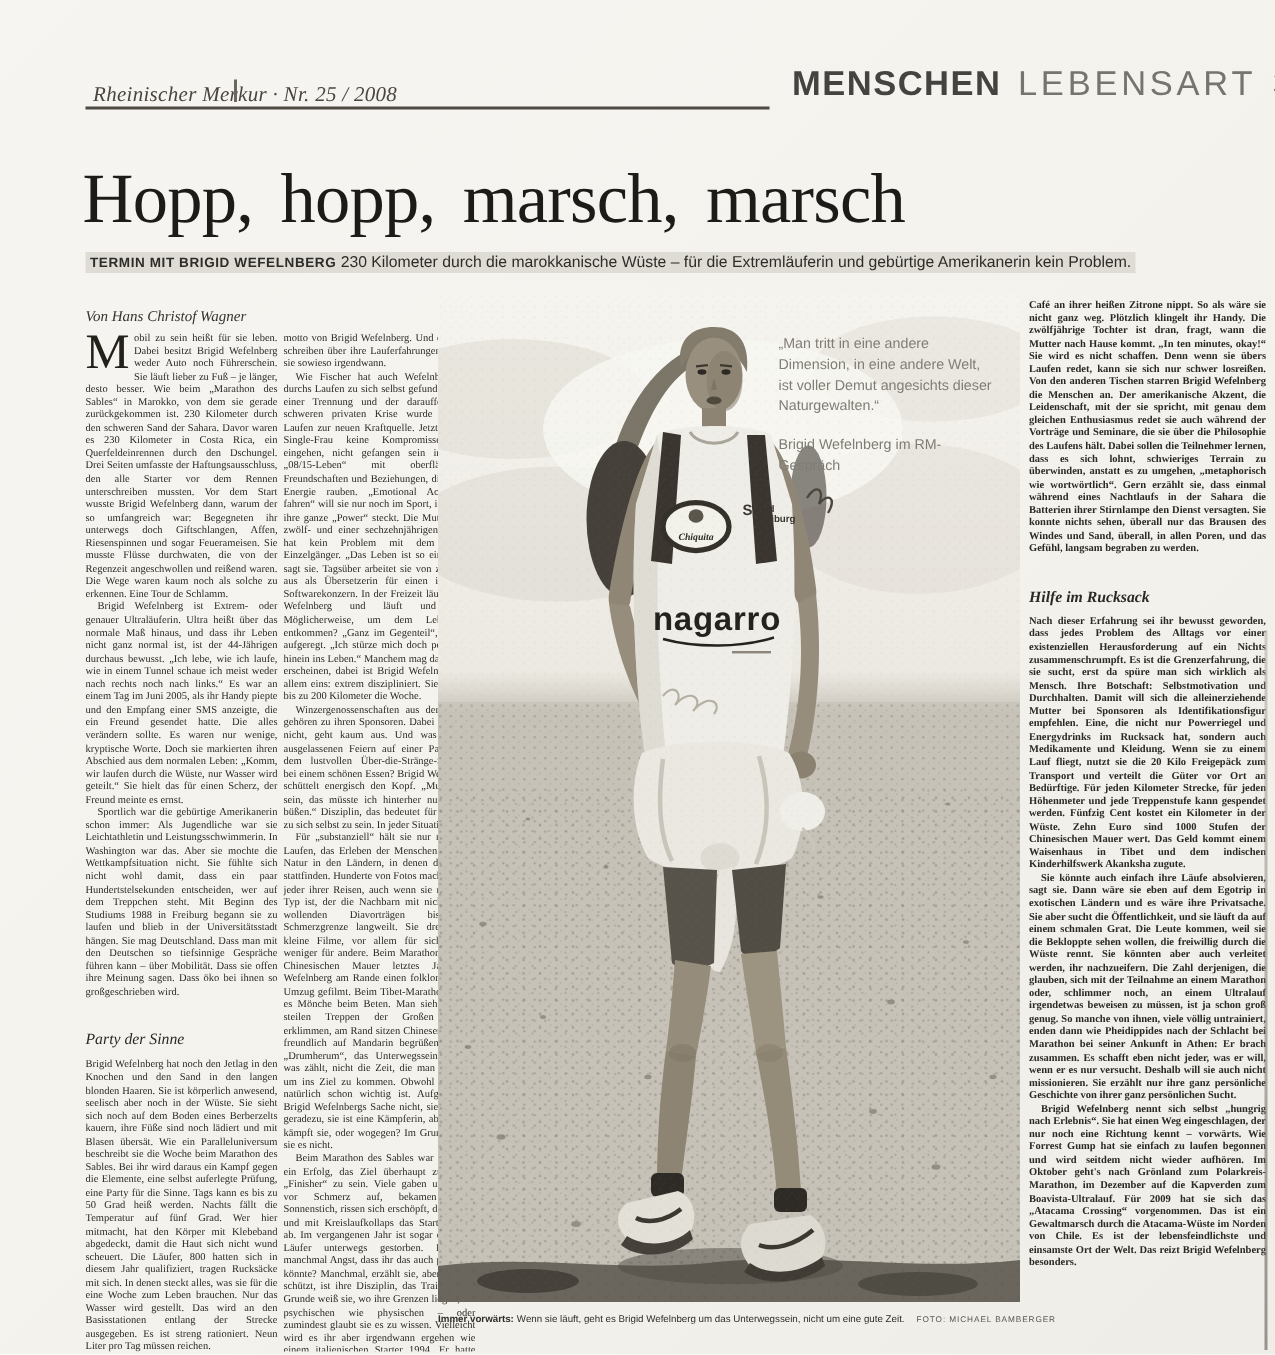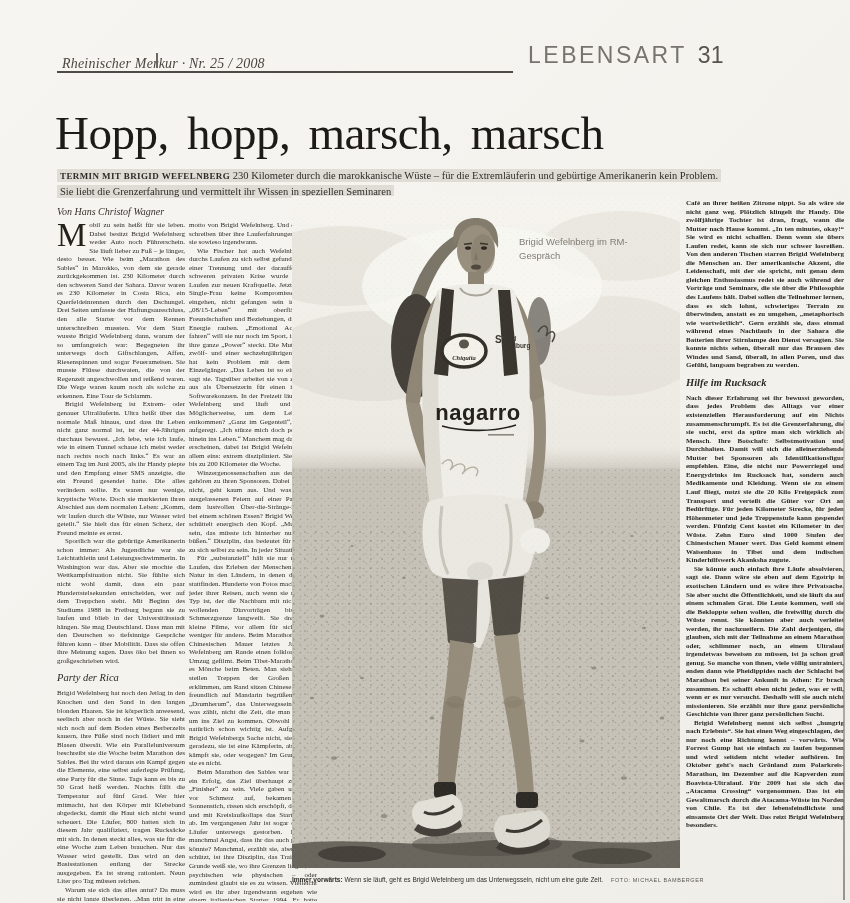--- a/index.html
+++ b/index.html
@@ -13,71 +13,71 @@
   .masthead{left:62px;top:56px;font-style:italic;font-size:14px;color:#4a463f;letter-spacing:.2px;}
   .masthead-tick{left:156px;top:53px;width:1.5px;height:15px;background:#6b675f;}
   .masthead-rule{left:57px;top:71px;width:456px;height:1.5px;background:#4e4b44;}
   .section-header{left:528px;top:42px;display:flex;align-items:baseline;gap:11px;
     font-family:"Liberation Sans",sans-serif;}
   .section-primary{font-size:23px;font-weight:700;letter-spacing:1px;color:#454340;}
   .section-secondary{font-size:23px;font-weight:400;letter-spacing:2.5px;color:#77746f;text-align:center;}
   .page-number{font-size:23px;font-weight:400;color:#56534e;}
   
   .headline{left:55px;top:106px;font-size:47px;letter-spacing:-.5px;word-spacing:7px;color:#1d1b18;}
-  .deck{left:57px;top:168px;width:745px;font-family:Liberation Serif, serif;
+  .deck{left:57px;top:168px;width:745px;font-family:Liberation Sans, sans-serif;
     font-size:10.5px;line-height:15px;color:#2e2c28;}
   .deck-hl{background:#dedcd5;padding:1px 3px;box-decoration-break:clone;}
   .deck-kicker{font-weight:700;font-size:9px;letter-spacing:.4px;}
   .byline{left:57px;top:206px;font-style:italic;font-size:10px;color:#36332e;}
   
   .col{top:221px;width:128px;height:680px;overflow:hidden;font-size:7px;line-height:8.55px;
     text-align:justify;color:#2b2925;hyphens:auto;}
   #col1{left:57px;} #col2{left:189px;}
   #col4{left:686px;top:199px;height:681px;width:158px;font-weight:bold;}
   .col p{margin:0;}
   .col p + p{text-indent:8px;}
   .dropcap{float:left;font-size:33px;line-height:27px;padding:1px 3px 0 0;color:#232119;}
-  .subhead{font-style:italic;font-size:10.5px;line-height:12px;margin:7px 0 5px;color:#2b2925;}
+  .subhead{font-style:italic;font-size:10.5px;line-height:12px;margin:23px 0 5px;color:#2b2925;}
   
   .photo{left:292px;top:196px;width:388px;height:672px;}
   .pullquote{left:519px;top:223px;width:144px;font-family:"Liberation Sans",sans-serif;
     font-size:9.5px;line-height:13.8px;color:#807d75;}
   .pq-attr{margin-top:12px;}
   .caption{left:292px;top:876px;width:390px;display:flex;justify-content:space-between;
     align-items:baseline;font-family:"Liberation Sans",sans-serif;font-size:6.5px;color:#2f2d29;
     white-space:nowrap;}
   .caption-lead{font-weight:700;margin-right:2px;}
   .credit{font-size:5.5px;letter-spacing:.6px;color:#5a5751;margin-left:8px;}
   .scan-edge{left:843px;top:420px;width:2px;height:480px;
     background:linear-gradient(#b9b5ad,#5b574f);opacity:.6;}
 </style>
 </head>
 <body>
 
 <div class="abs masthead">Rheinischer Merkur · Nr. 25 / 2008</div>
 <div class="abs masthead-tick"></div>
 <div class="abs masthead-rule"></div>
 <div class="abs section-header">
+  <span class="section-primary">MENSCHEN</span>
   <span class="section-secondary">LEBENSART</span>
   <span class="page-number">31</span>
 </div>
 
 <h1 class="abs headline" style="margin:0;font-weight:400;text-align:center;">Hopp, hopp, marsch, marsch</h1>
 <div class="abs deck">
   <span class="deck-hl"><span class="deck-kicker">TERMIN MIT BRIGID WEFELNBERG</span>
   <span>230 Kilometer durch die marokkanische Wüste – für die Extremläuferin und gebürtige Amerikanerin kein Problem.</span></span><br>
-  <span class="deck-hl">Sie liebt die Grenzerfahrung und vermittelt ihr Wissen in speziellen Seminaren</span>
 </div>
 <div class="abs byline">Von Hans Christof Wagner</div>
 
 <div id="col1" class="abs col">
   <p><span class="dropcap">M</span><span>obil zu sein heißt für sie leben. Dabei besitzt Brigid Wefelnberg weder Auto noch Führerschein. Sie läuft lieber zu Fuß – je länger, desto besser. Wie beim „Marathon des Sables“ in Marokko, von dem sie gerade zurückgekommen ist. 230 Kilometer durch den schweren Sand der Sahara. Davor waren es 230 Kilometer in Costa Rica, ein Querfeldeinrennen durch den Dschungel. Drei Seiten umfasste der Haftungsausschluss, den alle Starter vor dem Rennen unterschreiben mussten. Vor dem Start wusste Brigid Wefelnberg dann, warum der so umfangreich war: Begegneten ihr unterwegs doch Giftschlangen, Affen, Riesenspinnen und sogar Feuerameisen. Sie musste Flüsse durchwaten, die von der Regenzeit angeschwollen und reißend waren. Die Wege waren kaum noch als solche zu erkennen. Eine Tour de Schlamm.</span></p>
   <p>Brigid Wefelnberg ist Extrem- oder genauer Ultraläuferin. Ultra heißt über das normale Maß hinaus, und dass ihr Leben nicht ganz normal ist, ist der 44-Jährigen durchaus bewusst. „Ich lebe, wie ich laufe, wie in einem Tunnel schaue ich meist weder nach rechts noch nach links.“ Es war an einem Tag im Juni 2005, als ihr Handy piepte und den Empfang einer SMS anzeigte, die ein Freund gesendet hatte. Die alles verändern sollte. Es waren nur wenige, kryptische Worte. Doch sie markierten ihren Abschied aus dem normalen Leben: „Komm, wir laufen durch die Wüste, nur Wasser wird geteilt.“ Sie hielt das für einen Scherz, der Freund meinte es ernst.</p>
   <p>Sportlich war die gebürtige Amerikanerin schon immer: Als Jugendliche war sie Leichtathletin und Leistungsschwimmerin. In Washington war das. Aber sie mochte die Wettkampfsituation nicht. Sie fühlte sich nicht wohl damit, dass ein paar Hundertstelsekunden entscheiden, wer auf dem Treppchen steht. Mit Beginn des Studiums 1988 in Freiburg begann sie zu laufen und blieb in der Universitätsstadt hängen. Sie mag Deutschland. Dass man mit den Deutschen so tiefsinnige Gespräche führen kann – über Mobilität. Dass sie offen ihre Meinung sagen. Dass öko bei ihnen so großgeschrieben wird.</p>
-  <div class="subhead">Party der Rica</div>
+  <div class="subhead">Party der Sinne</div>
   <p>Brigid Wefelnberg hat noch den Jetlag in den Knochen und den Sand in den langen blonden Haaren. Sie ist körperlich anwesend, seelisch aber noch in der Wüste. Sie sieht sich noch auf dem Boden eines Berberzelts kauern, ihre Füße sind noch lädiert und mit Blasen übersät. Wie ein Paralleluniversum beschreibt sie die Woche beim Marathon des Sables. Bei ihr wird daraus ein Kampf gegen die Elemente, eine selbst auferlegte Prüfung, eine Party für die Sinne. Tags kann es bis zu 50 Grad heiß werden. Nachts fällt die Temperatur auf fünf Grad. Wer hier mitmacht, hat den Körper mit Klebeband abgedeckt, damit die Haut sich nicht wund scheuert. Die Läufer, 800 hatten sich in diesem Jahr qualifiziert, tragen Rucksäcke mit sich. In denen steckt alles, was sie für die eine Woche zum Leben brauchen. Nur das Wasser wird gestellt. Das wird an den Basisstationen entlang der Strecke ausgegeben. Es ist streng rationiert. Neun Liter pro Tag müssen reichen.</p>
   <p>Warum sie sich das alles antut? Da muss sie nicht lange überlegen. „Man tritt in eine andere Dimension, in eine andere Welt, ist voller Demut angesichts dieser Naturgewalten.“ „Mein langer Lauf zu mir selbst“, heißt ein Buch von Joschka Fischer – genauso lautet auch das Lebens-</p>
 </div>
 
 <div id="col2" class="abs col">
   <p>motto von Brigid Wefelnberg. Und ein Buch schreiben über ihre Lauferfahrungen möchte sie sowieso irgendwann.</p>
   <p>Wie Fischer hat auch Wefelnberg erst durchs Laufen zu sich selbst gefunden. Nach einer Trennung und der darauffolgenden schweren privaten Krise wurde ihr das Laufen zur neuen Kraftquelle. Jetzt will die Single-Frau keine Kompromisse mehr eingehen, nicht gefangen sein in einem „08/15-Leben“ mit oberflächlichen Freundschaften und Beziehungen, die ihr die Energie rauben. „Emotional Achterbahn fahren“ will sie nur noch im Sport, in den sie ihre ganze „Power“ steckt. Die Mutter einer zwölf- und einer sechzehnjährigen Tochter hat kein Problem mit dem Etikett Einzelgänger. „Das Leben ist so einfacher“, sagt sie. Tagsüber arbeitet sie von zu Hause aus als Übersetzerin für einen indischen Softwarekonzern. In der Freizeit läuft Brigid Wefelnberg und läuft und läuft. Möglicherweise, um dem Leben zu entkommen? „Ganz im Gegenteil“, sagt sie aufgeregt. „Ich stürze mich doch permanent hinein ins Leben.“ Manchem mag das extrem erscheinen, dabei ist Brigid Wefelnberg vor allem eins: extrem diszipliniert. Sie trainiert bis zu 200 Kilometer die Woche.</p>
   <p>Winzergenossenschaften aus der Region gehören zu ihren Sponsoren. Dabei trinkt sie nicht, geht kaum aus. Und was ist mit ausgelassenen Feiern auf einer Party oder dem lustvollen Über-die-Stränge-Schlagen bei einem schönen Essen? Brigid Wefelnberg schüttelt energisch den Kopf. „Muss nicht sein, das müsste ich hinterher nur wieder büßen.“ Disziplin, das bedeutet für sie, hart zu sich selbst zu sein. In jeder Situation.</p>
   <p>Für „substanziell“ hält sie nur noch das Laufen, das Erleben der Menschen und der Natur in den Ländern, in denen die Läufe stattfinden. Hunderte von Fotos macht sie auf jeder ihrer Reisen, auch wenn sie nicht der Typ ist, der die Nachbarn mit nicht enden wollenden Diavorträgen bis zur Schmerzgrenze langweilt. Sie dreht auch kleine Filme, vor allem für sich selbst, weniger für andere. Beim Marathon auf der Chinesischen Mauer letztes Jahr hat Wefelnberg am Rande einen folkloristischen Umzug gefilmt. Beim Tibet-Marathon waren es Mönche beim Beten. Man sieht sie die steilen Treppen der Großen Mauer erklimmen, am Rand sitzen Chinesen, die sie freundlich auf Mandarin begrüßen. Dieses „Drumherum“, das Unterwegssein sei es, was zählt, nicht die Zeit, die man brauche, um ins Ziel zu kommen. Obwohl das Ziel natürlich schon wichtig ist. Aufgeben ist Brigid Wefelnbergs Sache nicht, sie hasst es geradezu, sie ist eine Kämpferin, aber wofür kämpft sie, oder wogegen? Im Grunde weiß sie es nicht.</p>
   <p>Beim Marathon des Sables war es schon ein Erfolg, das Ziel überhaupt zu sehen, „Finisher“ zu sein. Viele gaben unterwegs vor Schmerz auf, bekamen einen Sonnenstich, rissen sich erschöpft, dehydriert und mit Kreislaufkollaps das Startarmband ab. Im vergangenen Jahr ist sogar einer der Läufer unterwegs gestorben. Hat sie manchmal Angst, dass ihr das auch passieren könnte? Manchmal, erzählt sie, aber was sie schützt, ist ihre Disziplin, das Training. Im Grunde weiß sie, wo ihre Grenzen liegen, die psychischen wie physischen – oder zumindest glaubt sie es zu wissen. Vielleicht wird es ihr aber irgendwann ergehen wie einem italienischen Starter 1994. Er hatte sich verlaufen, links und rechts, vorne und hinten, überall nur Fremde. Mehrere Tage irrte er herum, bis ihm Nomaden den Weg wiesen.</p>
@@ -230,20 +230,21 @@
       <path d="M214,634 C224,638 238,634 250,624" stroke="#3b3831" stroke-width="3" fill="none"></path>
       <path d="M208,646 C222,656 244,652 256,642 L258,648 C244,660 218,662 204,652 Z" fill="#403c35"></path>
     </g>
   </g>
 
   <rect width="388" height="672" fill="url(#grain)" opacity="0.07"></rect>
 </svg>
 </div>
 
 <div class="abs pullquote">
+  <div>„Man tritt in eine andere Dimension, in eine andere Welt, ist voller Demut angesichts dieser Naturgewalten.“</div>
   <div class="pq-attr">Brigid Wefelnberg im RM-Gespräch</div>
 </div>
 
 <div id="col4" class="abs col">
   <p>Café an ihrer heißen Zitrone nippt. So als wäre sie nicht ganz weg. Plötzlich klingelt ihr Handy. Die zwölfjährige Tochter ist dran, fragt, wann die Mutter nach Hause kommt. „In ten minutes, okay!“ Sie wird es nicht schaffen. Denn wenn sie übers Laufen redet, kann sie sich nur schwer losreißen. Von den anderen Tischen starren Brigid Wefelnberg die Menschen an. Der amerikanische Akzent, die Leidenschaft, mit der sie spricht, mit genau dem gleichen Enthusiasmus redet sie auch während der Vorträge und Seminare, die sie über die Philosophie des Laufens hält. Dabei sollen die Teilnehmer lernen, dass es sich lohnt, schwieriges Terrain zu überwinden, anstatt es zu umgehen, „metaphorisch wie wortwörtlich“. Gern erzählt sie, dass einmal während eines Nachtlaufs in der Sahara die Batterien ihrer Stirnlampe den Dienst versagten. Sie konnte nichts sehen, überall nur das Brausen des Windes und Sand, überall, in allen Poren, und das Gefühl, langsam begraben zu werden.</p>
   <div class="subhead">Hilfe im Rucksack</div>
   <p>Nach dieser Erfahrung sei ihr bewusst geworden, dass jedes Problem des Alltags vor einer existenziellen Herausforderung auf ein Nichts zusammenschrumpft. Es ist die Grenzerfahrung, die sie sucht, erst da spüre man sich wirklich als Mensch. Ihre Botschaft: Selbstmotivation und Durchhalten. Damit will sich die alleinerziehende Mutter bei Sponsoren als Identifikationsfigur empfehlen. Eine, die nicht nur Powerriegel und Energydrinks im Rucksack hat, sondern auch Medikamente und Kleidung. Wenn sie zu einem Lauf fliegt, nutzt sie die 20 Kilo Freigepäck zum Transport und verteilt die Güter vor Ort an Bedürftige. Für jeden Kilometer Strecke, für jeden Höhenmeter und jede Treppenstufe kann gespendet werden. Fünfzig Cent kostet ein Kilometer in der Wüste. Zehn Euro sind 1000 Stufen der Chinesischen Mauer wert. Das Geld kommt einem Waisenhaus in Tibet und dem indischen Kinderhilfswerk Akanksha zugute.</p>
   <p>Sie könnte auch einfach ihre Läufe absolvieren, sagt sie. Dann wäre sie eben auf dem Egotrip in exotischen Ländern und es wäre ihre Privatsache. Sie aber sucht die Öffentlichkeit, und sie läuft da auf einem schmalen Grat. Die Leute kommen, weil sie die Bekloppte sehen wollen, die freiwillig durch die Wüste rennt. Sie könnten aber auch verleitet werden, ihr nachzueifern. Die Zahl derjenigen, die glauben, sich mit der Teilnahme an einem Marathon oder, schlimmer noch, an einem Ultralauf irgendetwas beweisen zu müssen, ist ja schon groß genug. So manche von ihnen, viele völlig untrainiert, enden dann wie Pheidippides nach der Schlacht bei Marathon bei seiner Ankunft in Athen: Er brach zusammen. Es schafft eben nicht jeder, was er will, wenn er es nur versucht. Deshalb will sie auch nicht missionieren. Sie erzählt nur ihre ganz persönliche Geschichte von ihrer ganz persönlichen Sucht.</p>
   <p>Brigid Wefelnberg nennt sich selbst „hungrig nach Erlebnis“. Sie hat einen Weg eingeschlagen, der nur noch eine Richtung kennt – vorwärts. Wie Forrest Gump hat sie einfach zu laufen begonnen und wird seitdem nicht wieder aufhören. Im Oktober geht's nach Grönland zum Polarkreis-Marathon, im Dezember auf die Kapverden zum Boavista-Ultralauf. Für 2009 hat sie sich das „Atacama Crossing“ vorgenommen. Das ist ein Gewaltmarsch durch die Atacama-Wüste im Norden von Chile. Es ist der lebensfeindlichste und einsamste Ort der Welt. Das reizt Brigid Wefelnberg besonders.</p>
 </div>

